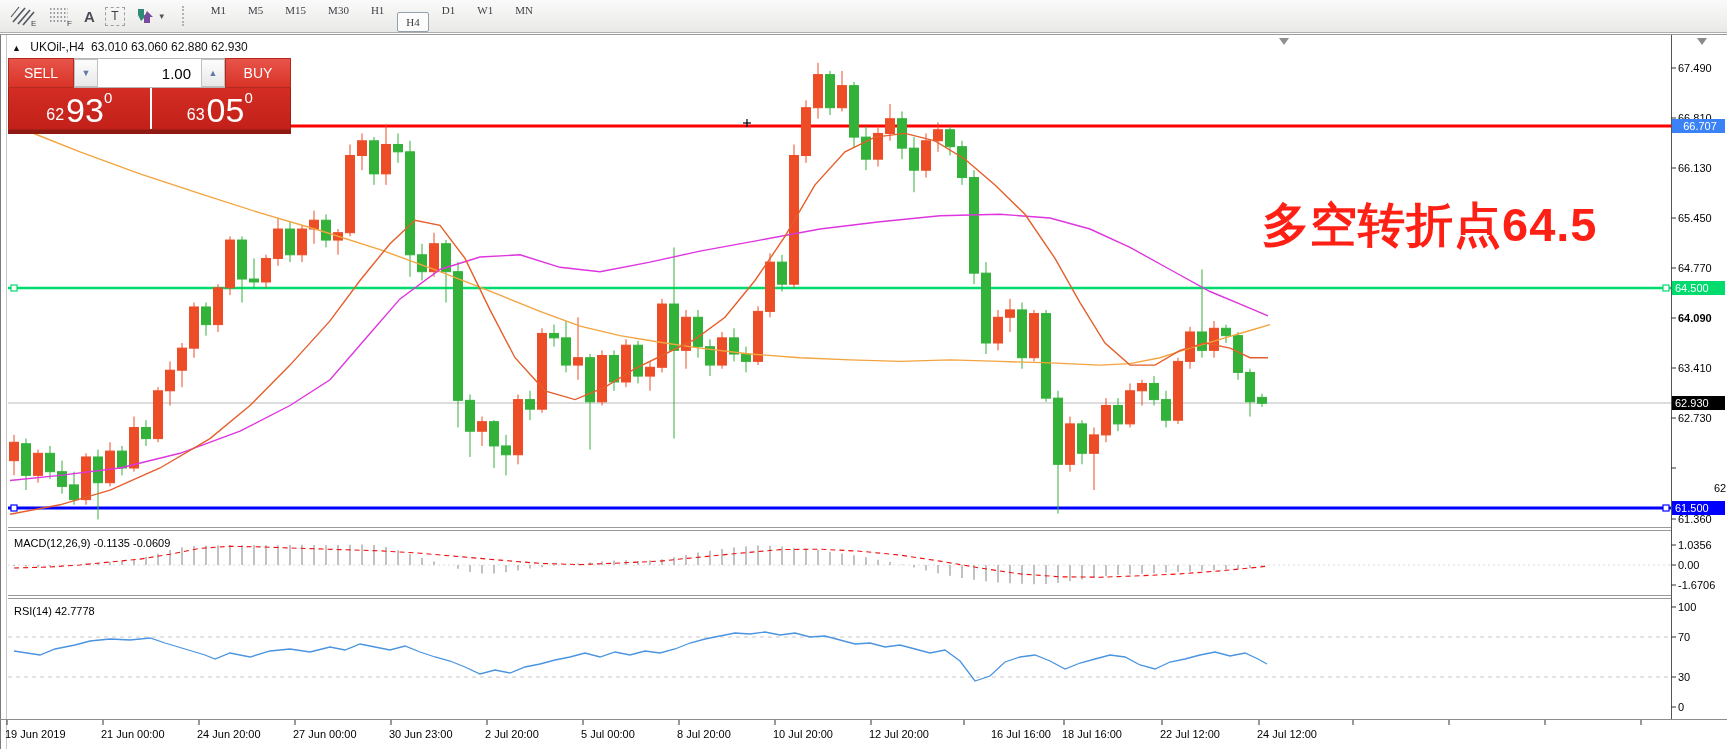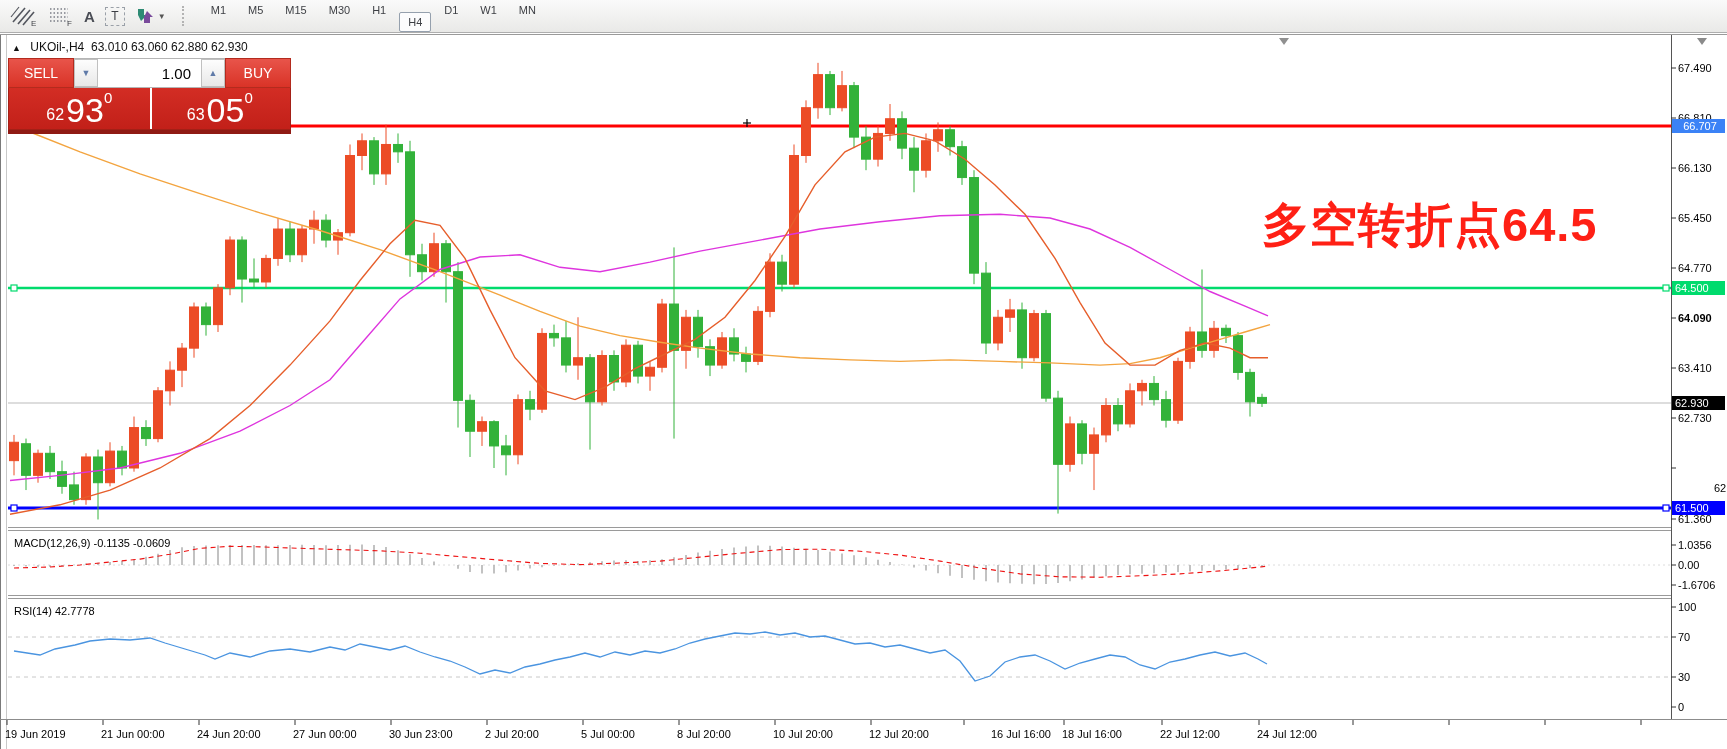--- a/index.html
+++ b/index.html
@@ -6,21 +6,21 @@
   #app{position:relative;width:1727px;height:749px;overflow:hidden;
        font-family:"Liberation Sans",sans-serif;background:#fff;}
   
   #toolbar{position:absolute;left:0;top:0;width:1727px;height:33px;
     background:linear-gradient(#fafafa,#e9e9e7);border-bottom:1px solid #aeaeae;
     display:flex;align-items:center;box-sizing:border-box;padding-left:10px;}
   .tbicon{display:flex;align-items:center;justify-content:center;height:26px;
     margin-right:10px;color:#4a4d55;}
   #tb-handle{width:4px;height:20px;border-left:2px dotted #b3b3b3;margin:0 12px 0 6px;}
   .tfbtn{font-size:11px;color:#3d3f44;padding:3px 8px;margin:0 2px;border:1px solid transparent;
-    border-radius:2px;cursor:default;}
+    border-radius:2px;cursor:default;font-family:Liberation Serif, serif;}
   .tfbtn.active{background:#fcfcfd;border:1px solid #95a0ad;margin-top:12px;}
   
   #chartbg{position:absolute;left:0;top:34px;width:1727px;height:715px;background:#fff;}
   .frameline{position:absolute;background:#9a9a9a;}
   #overlay{position:absolute;left:0;top:0;width:1727px;height:749px;pointer-events:none;}
   #chart-svg{position:absolute;left:0;top:0;}
   
   #hdr{position:absolute;left:12px;top:40px;font-size:12px;color:#111;white-space:nowrap;}
   #hdr .tri{font-size:9px;margin-right:6px;}
   

